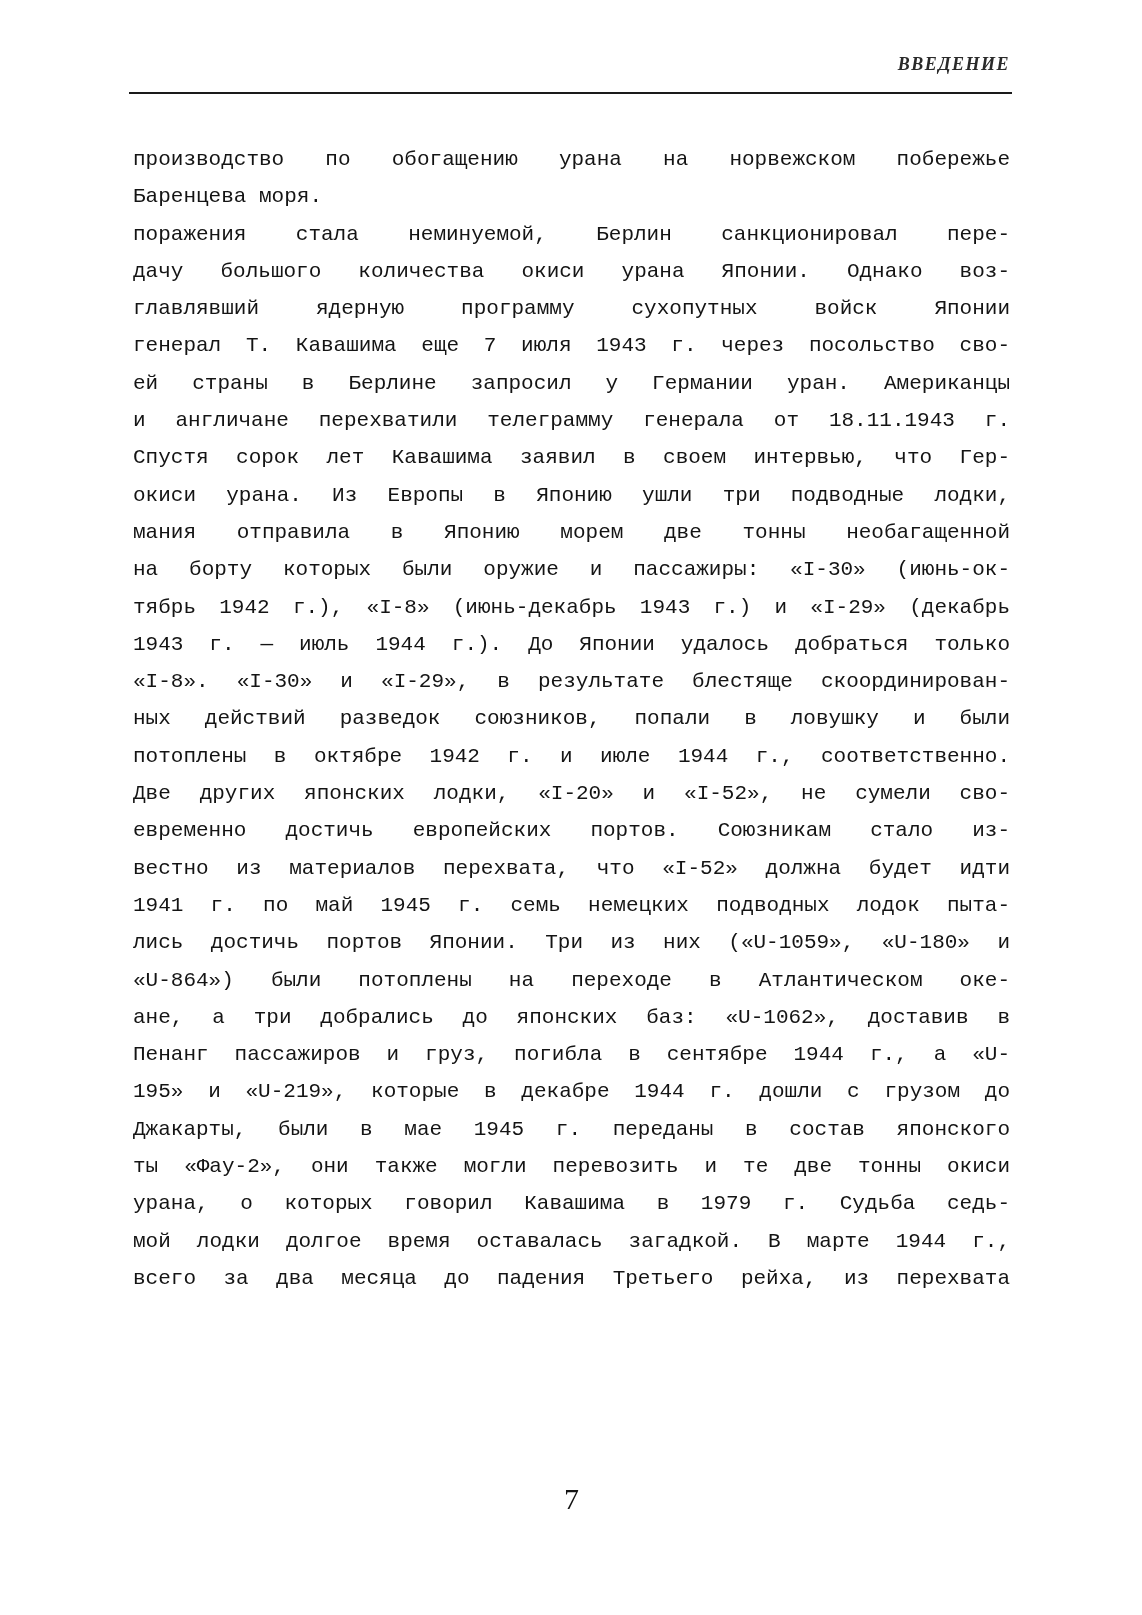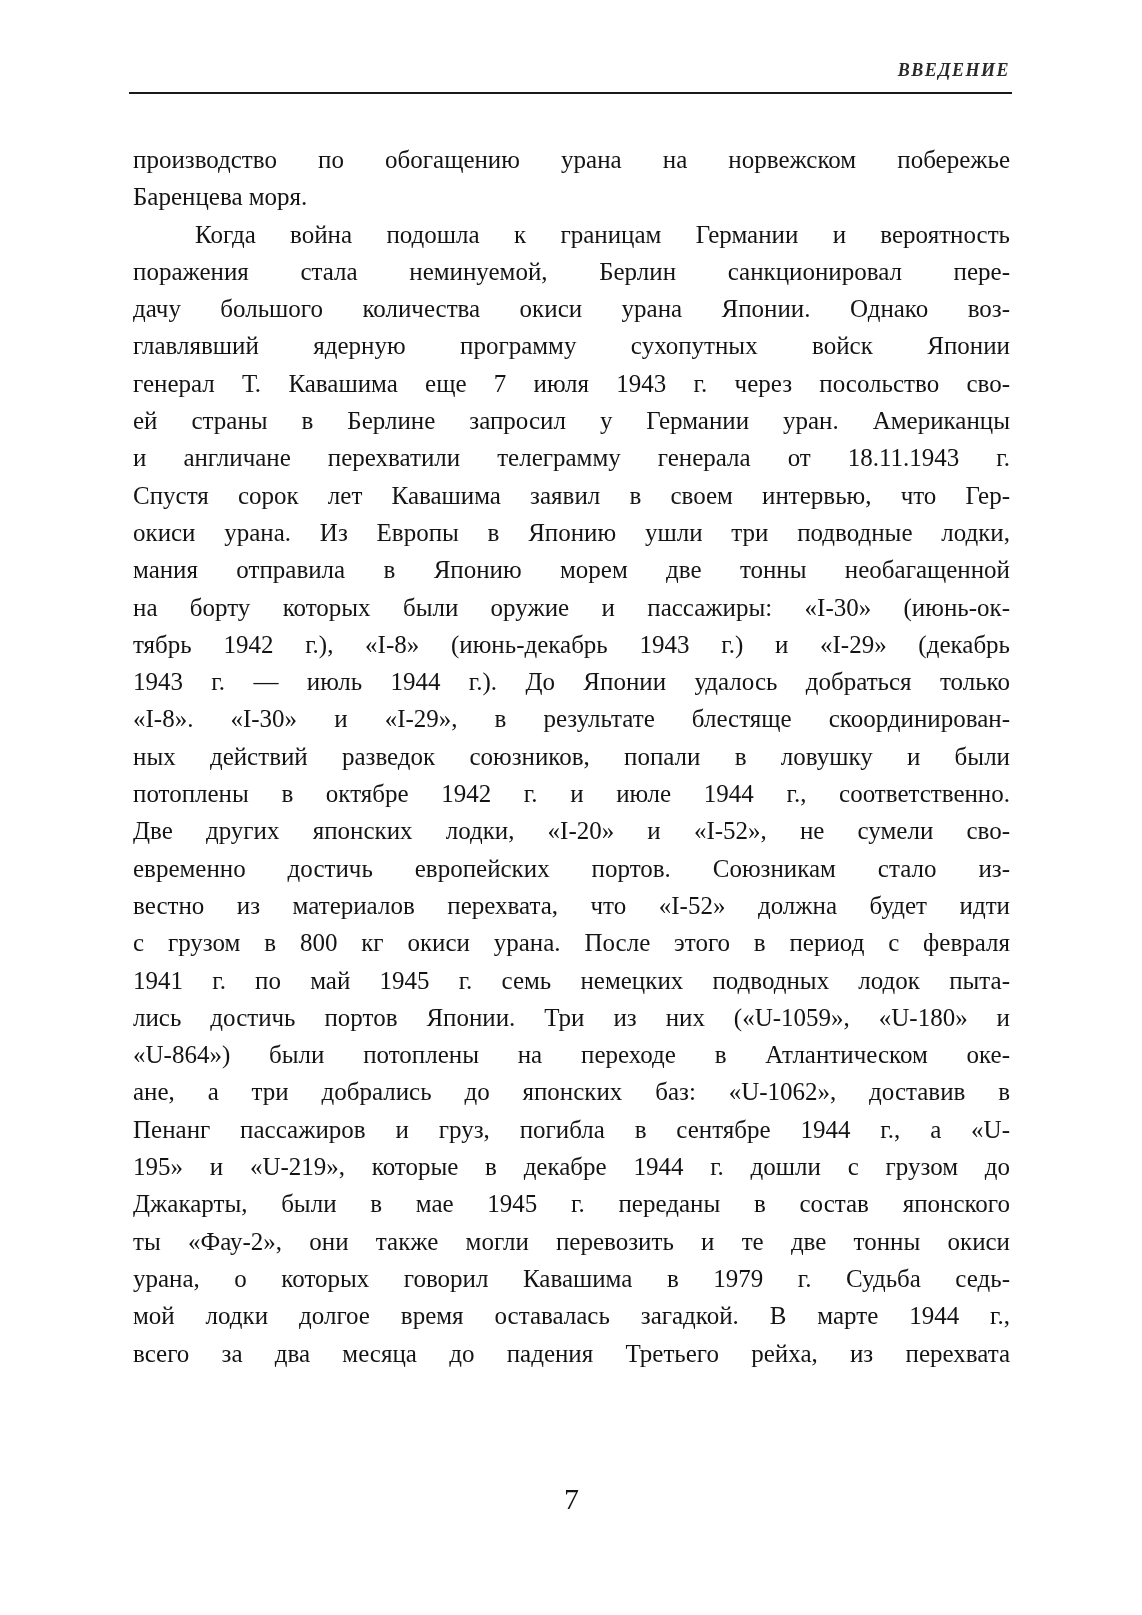--- a/index.html
+++ b/index.html
@@ -19,21 +19,21 @@
   
   .running-header {
     position: absolute;
     top: 0;
     left: 0;
     width: 100%;
     height: 100px;
   }
   .header-title {
     position: absolute;
-    top: 60px;
+    top: 54px;
     right: 132px;
     font-style: italic;
     font-weight: bold;
     font-size: 18px;
     letter-spacing: 1.5px;
     color: #2a2a2a;
   }
   .header-rule {
     position: absolute;
     top: 92px;
@@ -45,25 +45,26 @@
   
   .body-text {
     position: absolute;
     top: 141px;
     left: 133px;
     width: 877px;
   }
   .line {
     height: 37.3px;
     line-height: 37.3px;
-    font-size: 25px;
+    font-size: 21px;
     text-align: justify;
     text-align-last: justify;
     overflow: hidden;
     white-space: normal;
+    font-family: Liberation Mono, monospace;
   }
   .line.para-end {
     text-align-last: left;
   }
   .line.indent {
     text-indent: 62px;
   }
   
   .page-number {
     position: absolute;
@@ -81,40 +82,38 @@
 <div class="page">
 
   <div class="running-header">
     <span class="header-title">ВВЕДЕНИЕ</span>
     <div class="header-rule"></div>
   </div>
 
   <div class="body-text" id="body-text">
       <div class="line">производство по обогащению урана на норвежском побережье</div>
       <div class="line para-end">Баренцева моря.</div>
-      <div class="line indent">Когда война подошла к границам Германии и вероятность</div>
       <div class="line">поражения стала неминуемой, Берлин санкционировал пере-</div>
       <div class="line">дачу большого количества окиси урана Японии. Однако воз-</div>
       <div class="line">главлявший ядерную программу сухопутных войск Японии</div>
       <div class="line">генерал Т. Кавашима еще 7 июля 1943 г. через посольство сво-</div>
       <div class="line">ей страны в Берлине запросил у Германии уран. Американцы</div>
       <div class="line">и англичане перехватили телеграмму генерала от 18.11.1943 г.</div>
       <div class="line">Спустя сорок лет Кавашима заявил в своем интервью, что Гер-</div>
       <div class="line">окиси урана. Из Европы в Японию ушли три подводные лодки,</div>
       <div class="line">мания отправила в Японию морем две тонны необагащенной</div>
       <div class="line">на борту которых были оружие и пассажиры: «I-30» (июнь-ок-</div>
       <div class="line">тябрь 1942 г.), «I-8» (июнь-декабрь 1943 г.) и «I-29» (декабрь</div>
       <div class="line">1943 г. — июль 1944 г.). До Японии удалось добраться только</div>
       <div class="line">«I-8». «I-30» и «I-29», в результате блестяще скоординирован-</div>
       <div class="line">ных действий разведок союзников, попали в ловушку и были</div>
       <div class="line">потоплены в октябре 1942 г. и июле 1944 г., соответственно.</div>
       <div class="line">Две других японских лодки, «I-20» и «I-52», не сумели сво-</div>
       <div class="line">евременно достичь европейских портов. Союзникам стало из-</div>
       <div class="line">вестно из материалов перехвата, что «I-52» должна будет идти</div>
-      <div class="line">с грузом в 800 кг окиси урана. После этого в период с февраля</div>
       <div class="line">1941 г. по май 1945 г. семь немецких подводных лодок пыта-</div>
       <div class="line">лись достичь портов Японии. Три из них («U-1059», «U-180» и</div>
       <div class="line">«U-864») были потоплены на переходе в Атлантическом оке-</div>
       <div class="line">ане, а три добрались до японских баз: «U-1062», доставив в</div>
       <div class="line">Пенанг пассажиров и груз, погибла в сентябре 1944 г., а «U-</div>
       <div class="line">195» и «U-219», которые в декабре 1944 г. дошли с грузом до</div>
       <div class="line">Джакарты, были в мае 1945 г. переданы в состав японского</div>
       <div class="line">ты «Фау-2», они также могли перевозить и те две тонны окиси</div>
       <div class="line">урана, о которых говорил Кавашима в 1979 г. Судьба седь-</div>
       <div class="line">мой лодки долгое время оставалась загадкой. В марте 1944 г.,</div>

